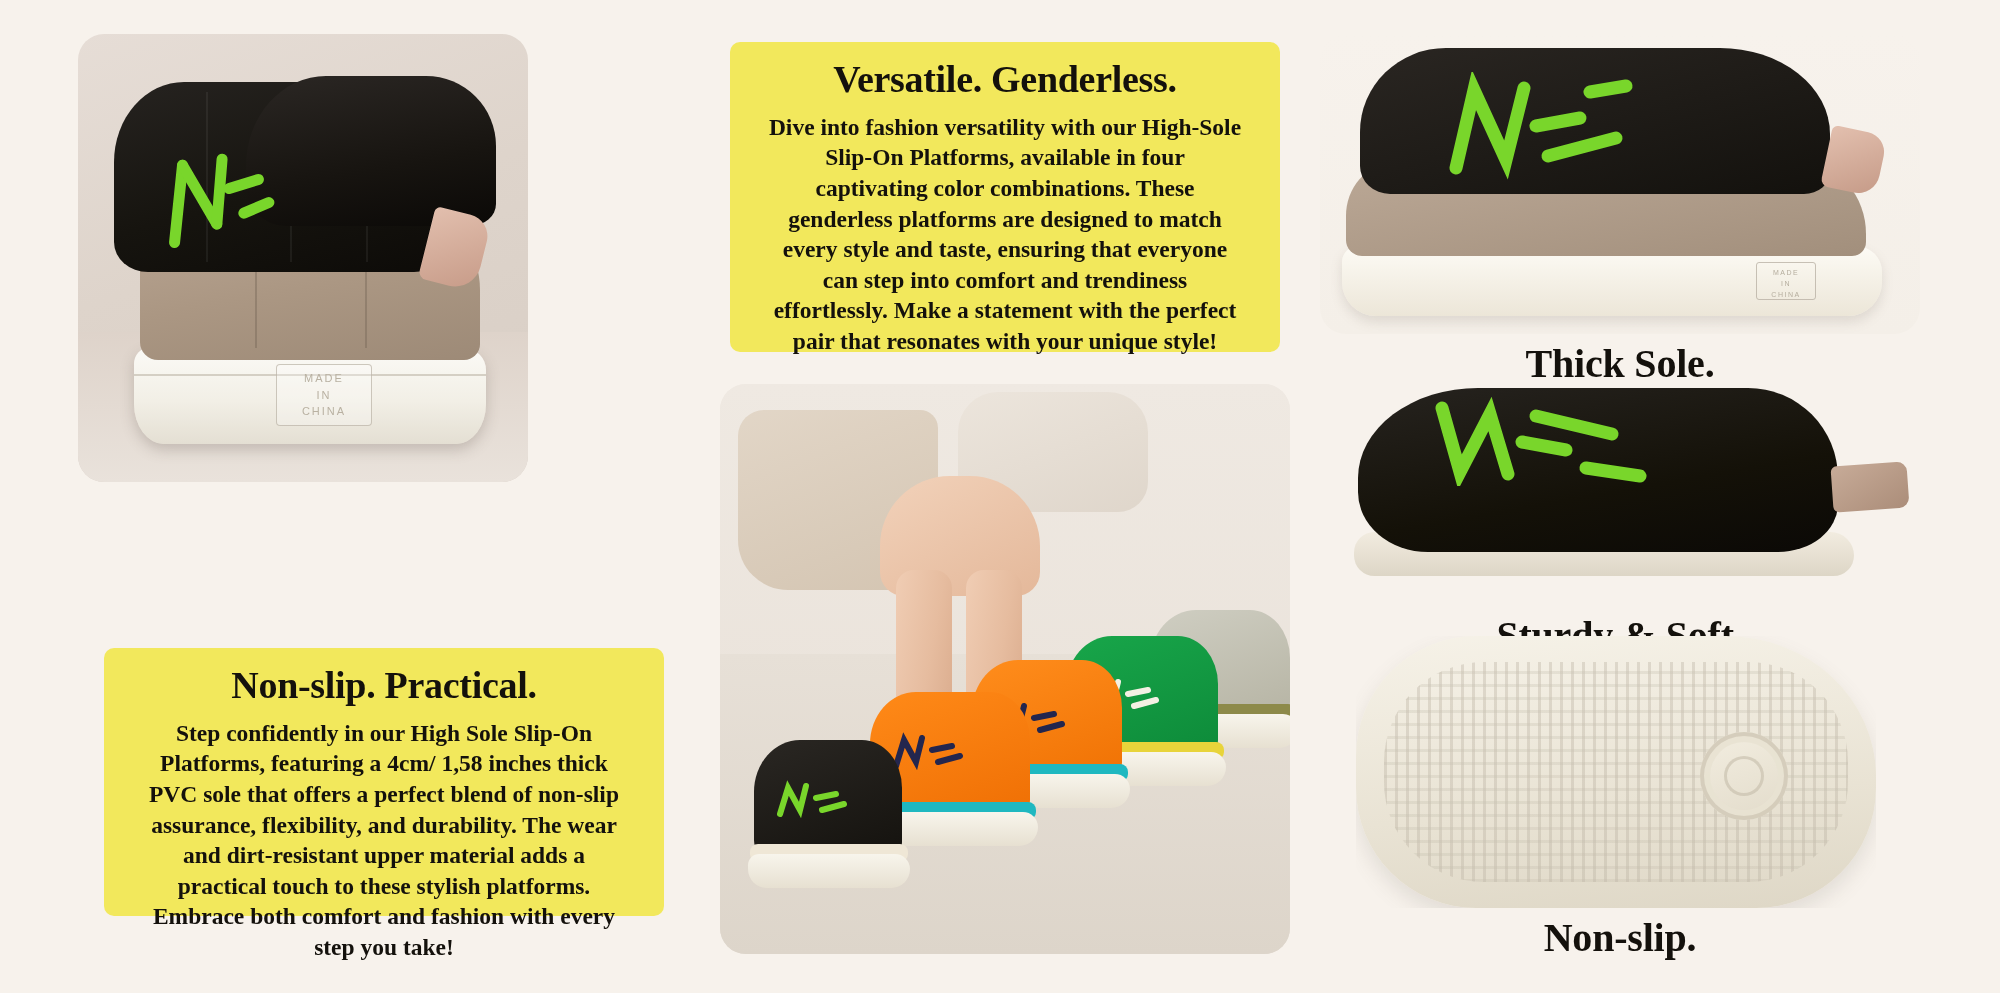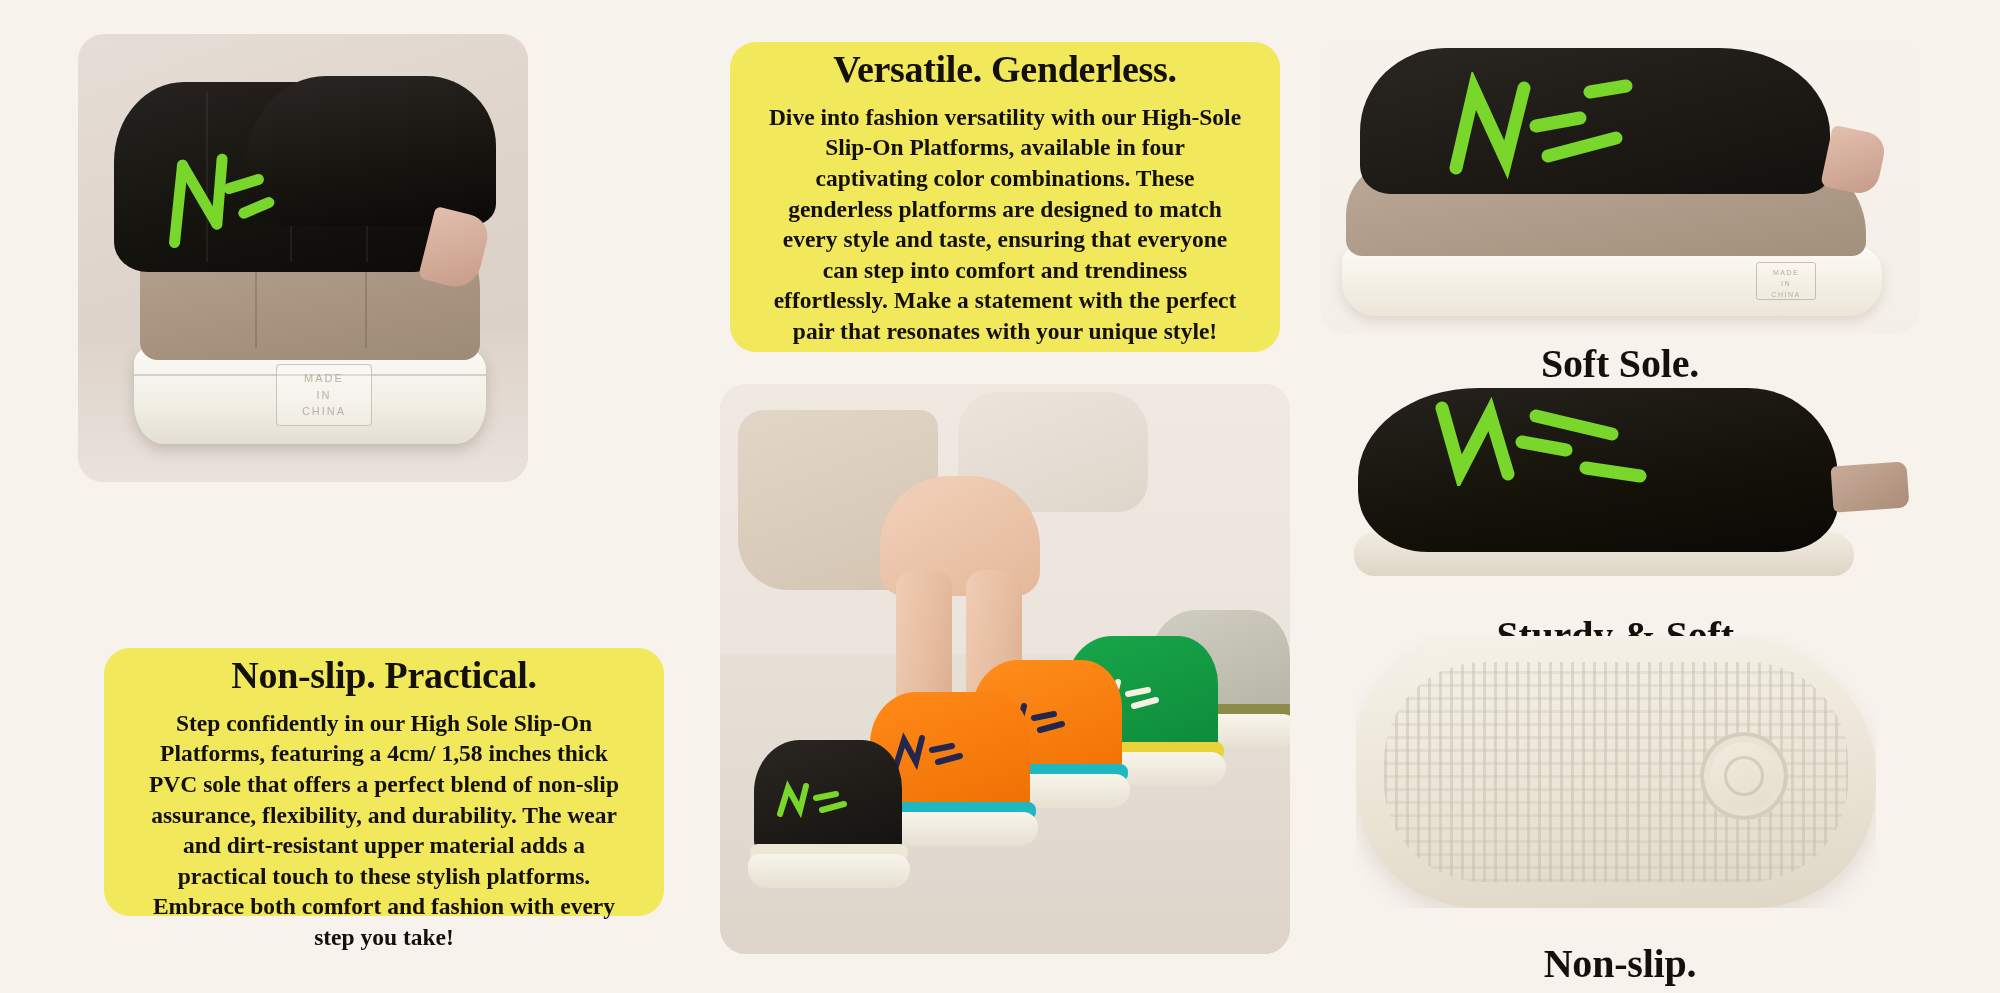--- a/index.html
+++ b/index.html
@@ -25,22 +25,22 @@
   .panel {
     position: absolute;
     border-radius: 26px;
     overflow: hidden;
   }
 
   
   .callout {
     position: absolute;
     background: #f2e85c;
-    border-radius: 26px;
-    padding: 4px 26px 22px 26px;
+    border-radius: 10px;
+    padding: 14px 26px 22px 26px;
     box-sizing: border-box;
     text-align: center;
     color: #14110c;
   }
   .callout h2 {
     margin: 4px 0 6px 0;
     font-size: 38px;
     font-weight: 700;
     letter-spacing: -0.3px;
     line-height: 1.05;
@@ -398,21 +398,21 @@
     <svg style="position:absolute;left:120px;top:38px;width:200px;height:110px" viewBox="0 0 200 110">
       <g fill="none" stroke="#79d62b" stroke-width="13" stroke-linecap="round">
         <path d="M16 96 L34 18 L66 88 L84 16"></path>
         <path d="M96 54 L140 46"></path>
         <path d="M108 84 L176 66"></path>
         <path d="M150 20 L186 14"></path>
       </g>
     </svg>
   </div>
 
-  <div class="caption" id="cap-thick" style="left: 1320px; top: 340px; width: 600px;">Soft Sole.</div>
+  <div class="caption" id="cap-thick" style="left: 1320px; top: 340px; width: 600px;">Thick Sole.</div>
 
   <div class="panel" id="img-sturdy">
     <div class="sole"></div>
     <div class="body"></div>
     <div class="tab"></div>
     <svg style="position:absolute;left:96px;top:24px;width:240px;height:90px;transform:scaleY(-1)" viewBox="0 0 240 90">
       <g fill="none" stroke="#79d62b" stroke-width="13" stroke-linecap="round">
         <path d="M16 78 L34 14 L64 72 L82 12"></path>
         <path d="M96 44 L140 36"></path>
         <path d="M110 70 L186 52"></path>
@@ -422,15 +422,15 @@
   </div>
 
   <div class="caption" id="cap-sturdy" style="left: 1320px; top: 612px; width: 600px;">Sturdy &amp; Soft.</div>
 
   <div class="panel" id="img-nonslip">
     <div class="outsole"></div>
     <div class="tread"></div>
     <div class="medal"></div>
   </div>
 
-  <div class="caption" id="cap-nonslip" style="left: 1320px; top: 940px; width: 600px;">Non-slip.</div>
+  <div class="caption" id="cap-nonslip" style="left: 1320px; top: 914px; width: 600px;">Non-slip.</div>
 
 </div>
 
 </body></html>

